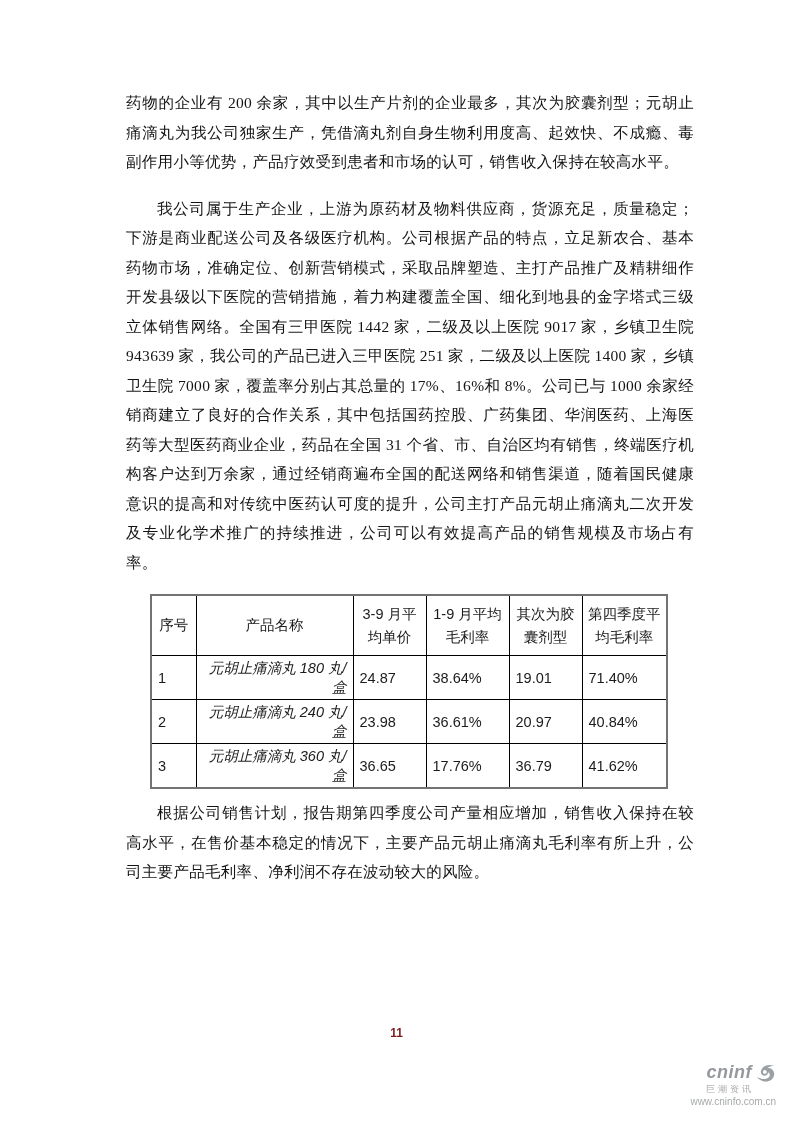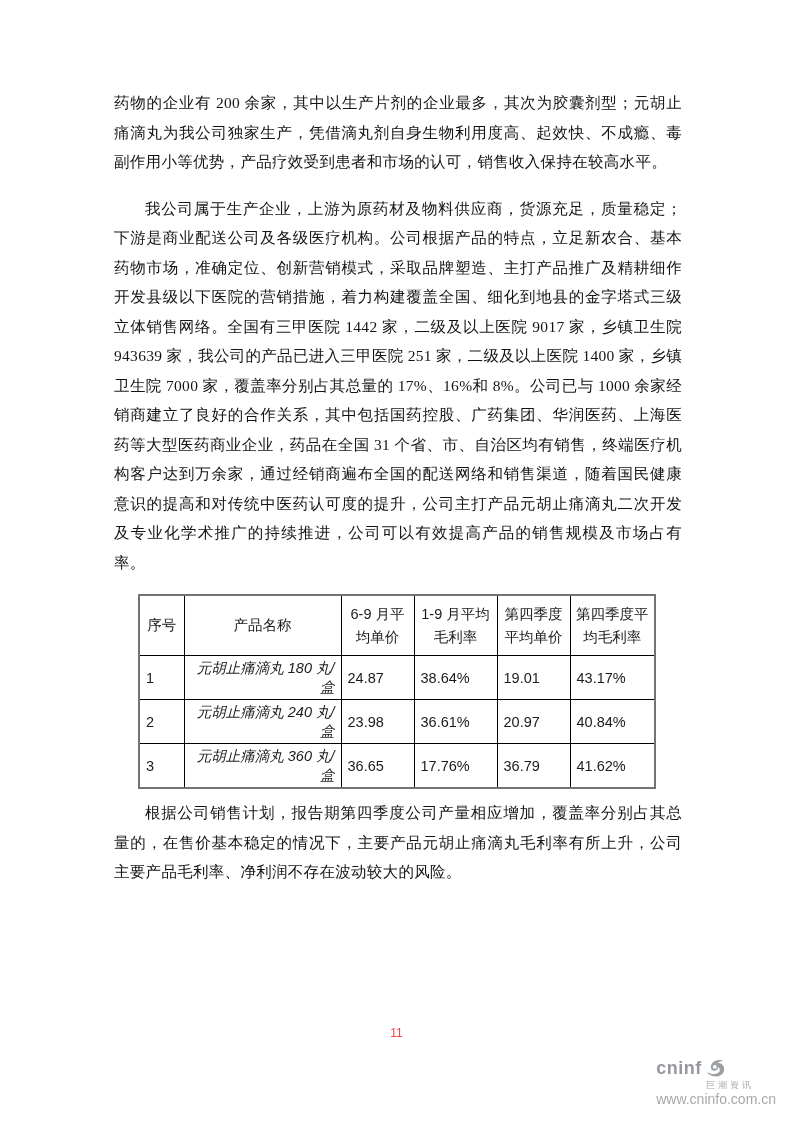--- a/index.html
+++ b/index.html
@@ -11,21 +11,21 @@
     position: relative;
     width: 793px;
     height: 1122px;
     background: #ffffff;
     overflow: hidden;
     font-family: "Liberation Serif", "DejaVu Serif", serif;
     color: #141414;
   }
   .content {
     position: absolute;
-    left: 114px;
+    left: 126px;
     top: 88px;
     width: 568px;
   }
   .content p {
     margin: 0 0 17px 0;
     font-size: 15.5px;
     line-height: 29.5px;
     text-align: justify;
     text-justify: inter-ideograph;
     letter-spacing: 0.3px;
@@ -66,55 +66,56 @@
   td.c-num  { text-align: left; padding-left: 11px; }
 
   .page-number {
     position: absolute;
     left: 0;
     right: 0;
     top: 1026px;
     text-align: center;
     font-family: "Liberation Sans", "DejaVu Sans", sans-serif;
     font-size: 12px;
-    font-weight: normal;
-    color: #ef4444;
+    font-weight: bold;
+    color: #7f1d1d;
   }
 
   .logo {
     position: absolute;
     right: 17px;
     bottom: 15px;
     text-align: right;
     font-family: "Liberation Sans", "DejaVu Sans", sans-serif;
     color: #9aa0a4;
     line-height: 1.15;
   }
   .logo-top {
     display: flex;
     align-items: center;
-    justify-content: flex-start;
+    justify-content: flex-end;
     gap: 2px;
+    font-style: italic;
   }
   .logo-brand {
     font-size: 18px;
     font-weight: bold;
     letter-spacing: 0.5px;
     color: #95999d;
   }
   .logo-swirl { display: inline-flex; }
   .logo-cn {
     font-size: 9px;
     letter-spacing: 3px;
     color: #a6a9ab;
     margin-top: 1px;
     padding-right: 22px;
   }
   .logo-url {
-    font-size: 14px;
+    font-size: 10px;
     color: #a6a9ab;
     margin-top: 1px;
   }
 </style>
 </head>
 <body>
 
 <div class="page">
   <div class="content">
 
@@ -129,55 +130,55 @@
         <col style="width:157px">
         <col style="width:73px">
         <col style="width:83px">
         <col style="width:73px">
         <col style="width:85px">
       </colgroup>
       <thead>
         <tr>
           <th>序号</th>
           <th>产品名称</th>
-          <th>6-9 月平均单价</th>
+          <th>3-9 月平均单价</th>
           <th>1-9 月平均毛利率</th>
-          <th>第四季度平均单价</th>
+          <th>其次为胶囊剂型</th>
           <th>第四季度平均毛利率</th>
         </tr>
       </thead>
       <tbody>
         <tr>
           <td class="c-idx">1</td>
           <td class="c-name">元胡止痛滴丸 180 丸/盒</td>
           <td class="c-num">24.87</td>
           <td class="c-num">38.64%</td>
           <td class="c-num">19.01</td>
-          <td class="c-num">43.17%</td>
+          <td class="c-num">71.40%</td>
         </tr>
         <tr>
           <td class="c-idx">2</td>
           <td class="c-name">元胡止痛滴丸 240 丸/盒</td>
           <td class="c-num">23.98</td>
           <td class="c-num">36.61%</td>
           <td class="c-num">20.97</td>
           <td class="c-num">40.84%</td>
         </tr>
         <tr>
           <td class="c-idx">3</td>
           <td class="c-name">元胡止痛滴丸 360 丸/盒</td>
           <td class="c-num">36.65</td>
           <td class="c-num">17.76%</td>
           <td class="c-num">36.79</td>
           <td class="c-num">41.62%</td>
         </tr>
       </tbody>
     </table>
 
-    <p class="indent">根据公司销售计划，报告期第四季度公司产量相应增加，覆盖率分别占其总量的，在售价基本稳定的情况下，主要产品元胡止痛滴丸毛利率有所上升，公司主要产品毛利率、净利润不存在波动较大的风险。</p>
+    <p class="indent">根据公司销售计划，报告期第四季度公司产量相应增加，销售收入保持在较高水平，在售价基本稳定的情况下，主要产品元胡止痛滴丸毛利率有所上升，公司主要产品毛利率、净利润不存在波动较大的风险。</p>
 
 
   </div>
 
   <div class="page-number">11</div>
 
   <div class="logo">
     <div class="logo-top">
       <span class="logo-brand">cninf</span>
       <span class="logo-swirl">

